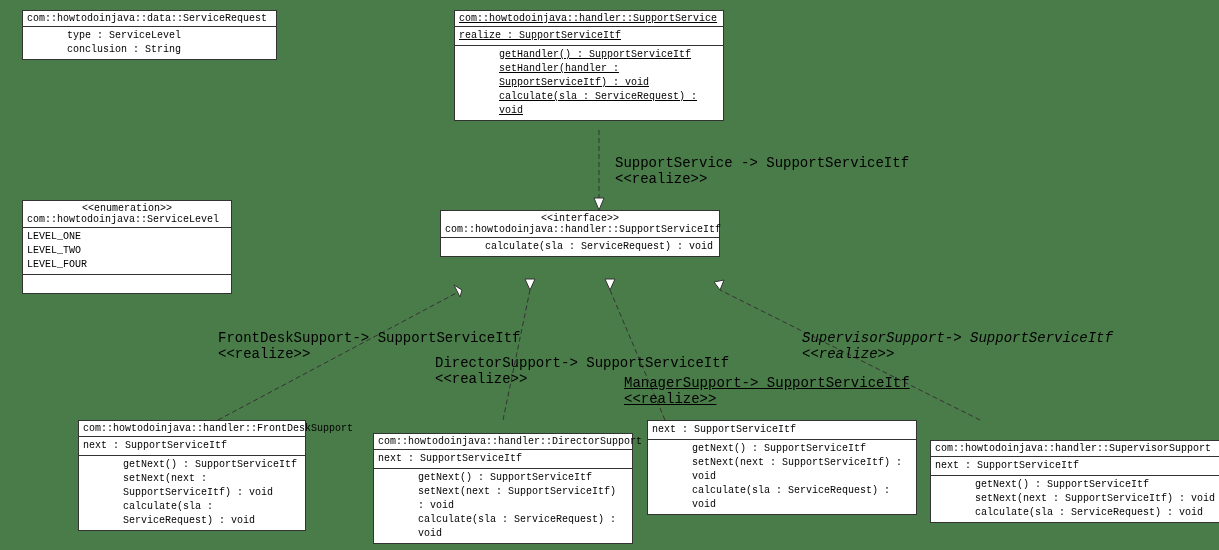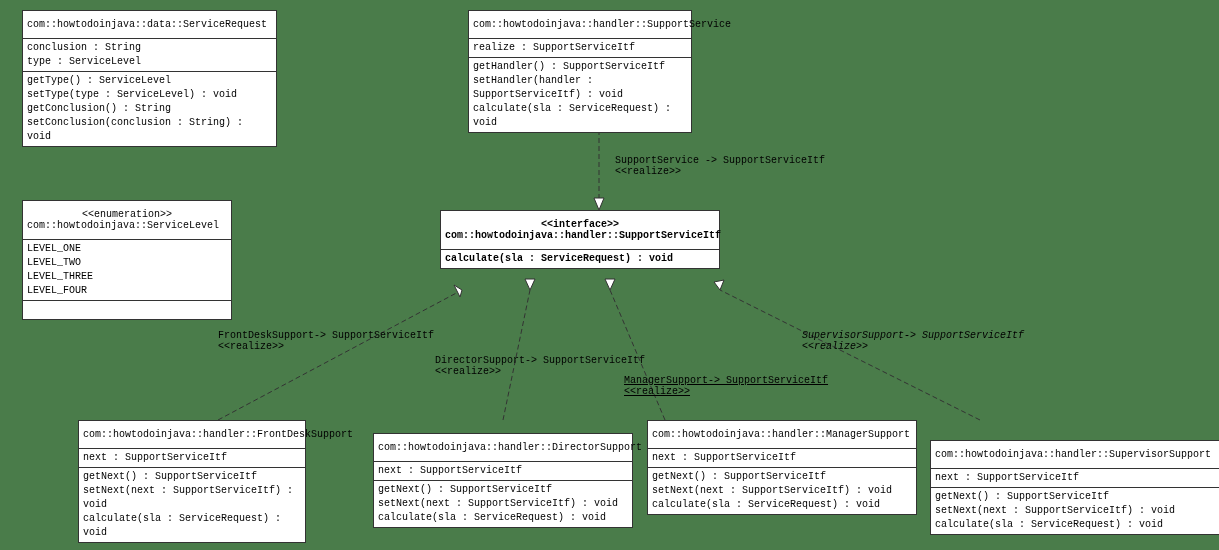--- a/index.html
+++ b/index.html
@@ -19,29 +19,30 @@
     }
     .uml-box {
       position: absolute;
       background: white;
       border: 1px solid #333;
       font-size: 10px;
       font-family: 'Courier New', monospace;
     }
     .uml-box .box-title {
       border-bottom: 1px solid #333;
-      padding: 8px 4px;
+      padding: 2px 4px;
       font-size: 10px;
     }
     .uml-box .box-section {
       border-bottom: 1px solid #333;
       padding: 2px 4px;
     }
     .uml-box .box-section:last-child {
       border-bottom: none;
+      margin-left: 40px;
     }
     .uml-box .box-section p {
       line-height: 1.4;
     }
     .stereotype {
       font-style: normal;
       text-align: center;
       font-size: 10px;
     }
     .title-center {
@@ -50,21 +51,21 @@
     svg.connections {
       position: absolute;
       top: 0;
       left: 0;
       width: 1219px;
       height: 550px;
       pointer-events: none;
     }
     .label-text {
       position: absolute;
-      font-size: 10px;
+      font-size: 14px;
       font-family: 'Courier New', monospace;
       color: #000;
       background: transparent;
     }
   </style>
 </head>
 <body>
 
 <div class="diagram-container">
 
@@ -84,65 +85,58 @@
 
     <line x1="980" y1="420" x2="720" y2="290" stroke="#333" stroke-width="1" stroke-dasharray="5,3"></line>
     <polygon points="720,290 714,282 724,280" fill="white" stroke="#333" stroke-width="1"></polygon>
   </svg>
 
   <div class="uml-box" style="left:22px; top:10px; width:255px;">
     <div class="box-title">
       <span>com::howtodoinjava::data::ServiceRequest</span>
     </div>
     <div class="box-section">
+      <p>type : ServiceLevel</p>
       <p>conclusion : String</p>
-      <p>type : ServiceLevel</p>
-    </div>
-    <div class="box-section">
-      <p>getType() : ServiceLevel</p>
-      <p>setType(type : ServiceLevel) : void</p>
-      <p>getConclusion() : String</p>
-      <p>setConclusion(conclusion : String) : void</p>
     </div>
   </div>
 
   <div class="uml-box" style="left:22px; top:200px; width:210px;">
     <div class="box-title">
       <div class="stereotype">&lt;&lt;enumeration&gt;&gt;</div>
       <div>com::howtodoinjava::ServiceLevel</div>
     </div>
     <div class="box-section">
       <p>LEVEL_ONE</p>
       <p>LEVEL_TWO</p>
-      <p>LEVEL_THREE</p>
       <p>LEVEL_FOUR</p>
     </div>
     <div class="box-section" style="height:18px;"></div>
   </div>
 
-  <div class="uml-box" style="left:468px; top:10px; width:224px;">
+  <div class="uml-box" style="left:454px; top:10px; width:270px;text-decoration:underline;">
     <div class="box-title">
       <span>com::howtodoinjava::handler::SupportService</span>
     </div>
     <div class="box-section">
       <p>realize : SupportServiceItf</p>
     </div>
     <div class="box-section">
       <p>getHandler() : SupportServiceItf</p>
       <p>setHandler(handler : SupportServiceItf) : void</p>
       <p>calculate(sla : ServiceRequest) : void</p>
     </div>
   </div>
 
   <div class="label-text" style="left:615px; top:155px;">
     <div>SupportService -&gt; SupportServiceItf</div>
     <div>&lt;&lt;realize&gt;&gt;</div>
   </div>
 
-  <div class="uml-box" style="left:440px; top:210px; width:280px;font-weight:bold;">
+  <div class="uml-box" style="left:440px; top:210px; width:280px;">
     <div class="box-title">
       <div class="stereotype title-center">&lt;&lt;interface&gt;&gt;</div>
       <div>com::howtodoinjava::handler::SupportServiceItf</div>
     </div>
     <div class="box-section">
       <p>calculate(sla : ServiceRequest) : void</p>
     </div>
   </div>
 
   <div class="label-text" style="left:218px; top:330px;">
@@ -187,23 +181,20 @@
       <p>next : SupportServiceItf</p>
     </div>
     <div class="box-section">
       <p>getNext() : SupportServiceItf</p>
       <p>setNext(next : SupportServiceItf) : void</p>
       <p>calculate(sla : ServiceRequest) : void</p>
     </div>
   </div>
 
   <div class="uml-box" style="left:647px; top:420px; width:270px;">
-    <div class="box-title">
-      <span>com::howtodoinjava::handler::ManagerSupport</span>
-    </div>
     <div class="box-section">
       <p>next : SupportServiceItf</p>
     </div>
     <div class="box-section">
       <p>getNext() : SupportServiceItf</p>
       <p>setNext(next : SupportServiceItf) : void</p>
       <p>calculate(sla : ServiceRequest) : void</p>
     </div>
   </div>
 

